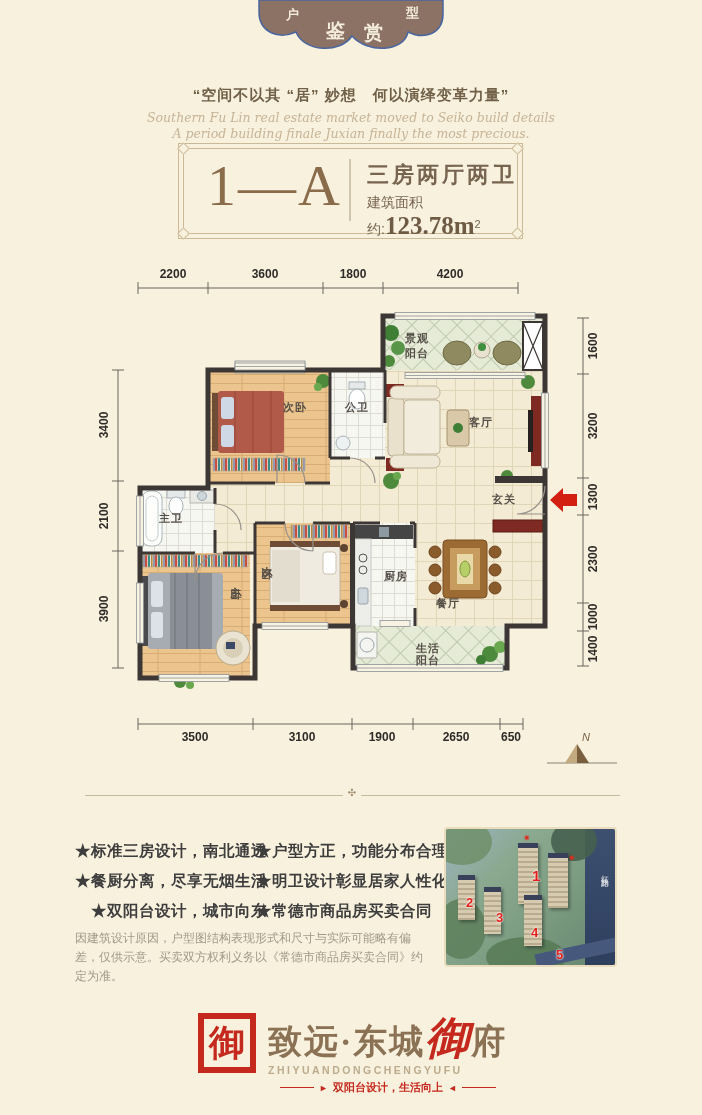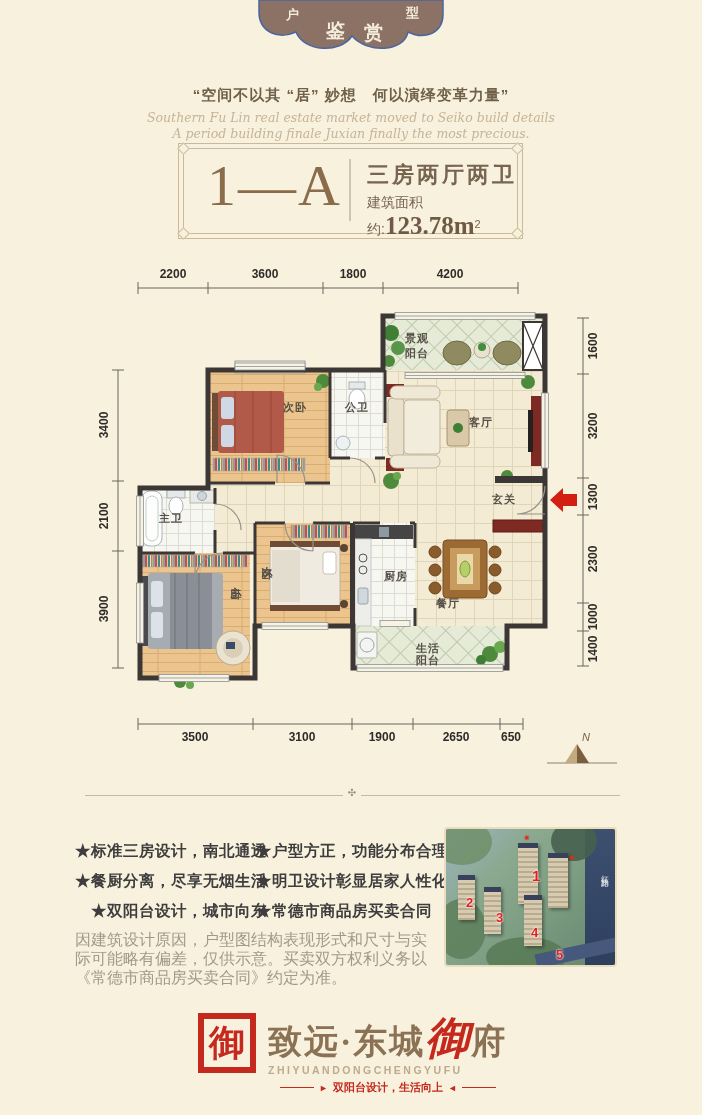--- a/index.html
+++ b/index.html
@@ -42,22 +42,22 @@
   
   .divider{position:absolute;left:85px;top:795px;width:535px;height:1px;background:#c7bb9f;}
   .div-orn{position:absolute;left:343px;top:787px;width:18px;text-align:center;
            font-size:10px;color:#9c8a6a;background:#f8f1de;}
 
   
   .feat{position:absolute;top:836px;font-size:15.5px;font-weight:bold;color:#3d3d3d;
         list-style:none;margin:0;padding:0;}
   .feat li{height:30px;line-height:30px;letter-spacing:0.5px;}
   .feat-l{left:75px;text-align:right;} .feat-r{left:256px;}
-  .disclaimer{position:absolute;left:75px;top:930px;width:358px;font-size:16px;
-              color:#a19a8a;line-height:19px;}
+  .disclaimer{position:absolute;left:75px;top:930px;width:358px;font-size:12px;
+              color:#a19a8a;line-height:19px;font-family:Liberation Mono, monospace;}
 
   
   .render{position:absolute;left:444px;top:827px;width:169px;height:136px;
           border:2px solid #e9ddbe;border-radius:4px;overflow:hidden;
           background:linear-gradient(135deg,#9db4c4 0%,#8aa98f 30%,#7c9c81 60%,#64836d 100%);}
   .blob{position:absolute;border-radius:50%;}
   .road{position:absolute;right:0;top:0;width:30px;height:100%;
         background:linear-gradient(180deg,#3d5070,#2e3f5e);}
   .road2{position:absolute;right:-10px;bottom:6px;width:90px;height:14px;background:#46597c;transform:rotate(-12deg);}
   .tower{position:absolute;border-top:5px solid #39415a;

